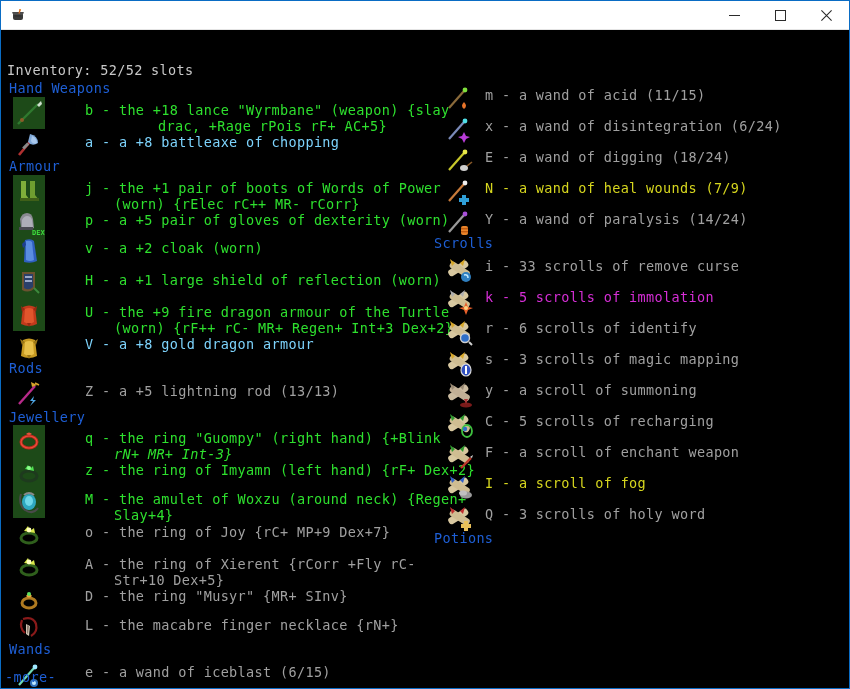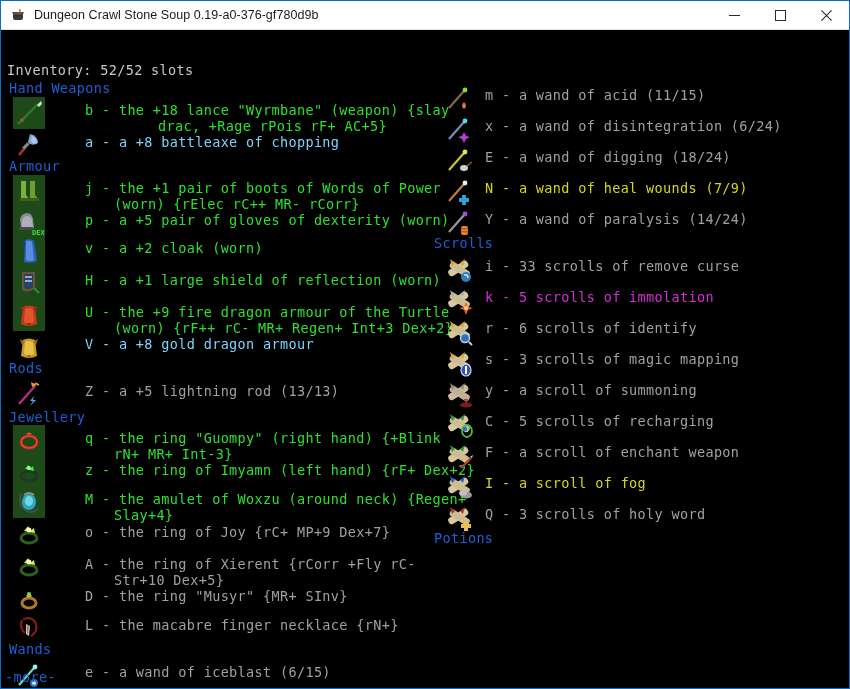--- a/index.html
+++ b/index.html
@@ -99,21 +99,20 @@
     <div id="app-icon">
       <svg viewBox="0 0 16 16" width="16" height="16">
         <path d="M3 6 h10 v5 a2 2 0 0 1 -2 2 h-6 a2 2 0 0 1 -2 -2 z" fill="#3a3a3a"></path>
         <path d="M3 6 h10 v1.6 h-10 z" fill="#555"></path>
         <rect x="2.2" y="5.1" width="11.6" height="1.5" rx="0.5" fill="#4a4a4a"></rect>
         <path d="M9.4 2.2 l1.6 0.4 l-1.4 4.2 l-1.2 -0.4 z" fill="#d2691e"></path>
         <path d="M9.6 2.1 l1.5 0.4 l-0.4 1.1 l-1.5 -0.4 z" fill="#e8852a"></path>
         <rect x="4.5" y="8.4" width="6" height="1" fill="#2a2a2a"></rect>
       </svg>
     </div>
-    <div id="title-text">Dungeon Crawl Stone Soup 0.19-a0-376-gf780d9b</div>
     <div id="win-controls">
       <div class="wbtn">
         <svg width="11" height="11" viewBox="0 0 11 11">
             <rect x="0" y="5" width="11" height="1" fill="#2b2b2b"></rect>
           </svg>
       </div>
       <div class="wbtn">
         <svg width="11" height="11" viewBox="0 0 11 11">
             <rect x="0.5" y="0.5" width="10" height="10" fill="none" stroke="#2b2b2b" stroke-width="1"></rect>
           </svg>
@@ -226,21 +225,21 @@
         <div class="line c-blue" style="left: 8px; top: 379px;">Jewellery</div>
         <div class="tile eq" style="left: 12px; top: 395px;">
           <svg viewBox="0 0 32 32">
             <rect x="2" y="2" width="28" height="28" fill="#1d4a18"></rect>
     <ellipse cx="16" cy="17" rx="8" ry="6" fill="none" stroke="#c0281c" stroke-width="3"></ellipse>
     <ellipse cx="16" cy="17" rx="8" ry="6" fill="none" stroke="#e8503c" stroke-width="1.2"></ellipse>
     <path d="M13 9 q3 -3 6 0 q-3 2 -6 0 z" fill="#e8503c"></path>
           </svg>
         </div>
         <div class="line c-green" style="left: 84px; top: 400px;">q - the ring "Guompy" (right hand) {+Blink</div>
-        <div class="line c-green" style="left: 113px; top: 416px;">rN+ MR+ Int-3}</div>
+        <div class="line c-green" style="left: 113px; top: 416px; font-style: italic;">rN+ MR+ Int-3}</div>
         <div class="tile eq" style="left: 12px; top: 427px;">
           <svg viewBox="0 0 32 32">
             <rect x="2" y="2" width="28" height="28" fill="#1d4a18"></rect>
     <ellipse cx="16" cy="19" rx="8" ry="5" fill="none" stroke="#1e3a1e" stroke-width="3"></ellipse>
     <path d="M12 12 l3 -4 l2 4 l3 -3 l1 5 z" fill="#4fe04f"></path>
     <circle cx="16" cy="11" r="2" fill="#8fff8f"></circle>
           </svg>
         </div>
         <div class="line c-green" style="left: 84px; top: 432px;">z - the ring of Imyamn (left hand) {rF+ Dex+2}</div>
         <div class="tile eq" style="left: 12px; top: 456px;">

